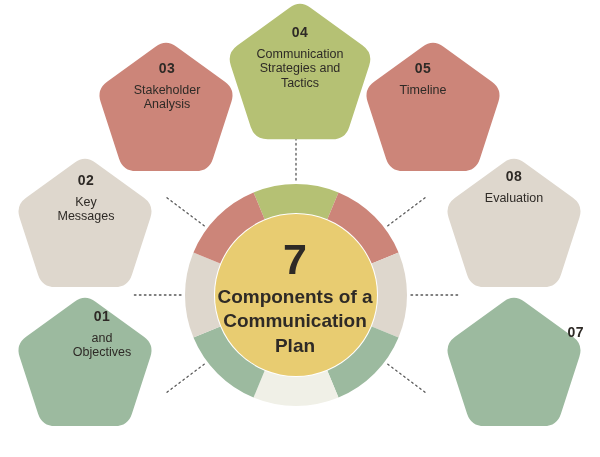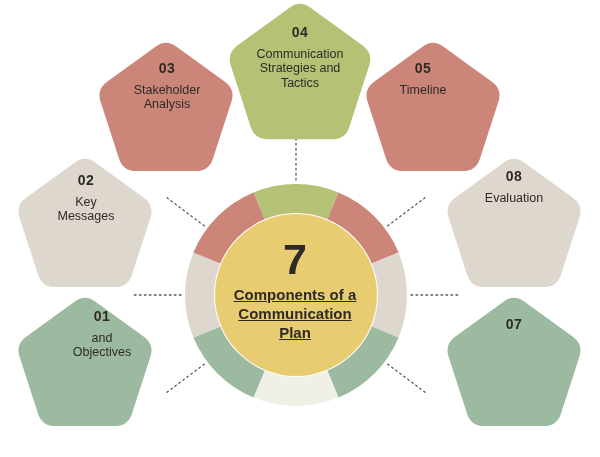--- a/index.html
+++ b/index.html
@@ -25,21 +25,21 @@
     margin-bottom:6px;
   }
   .pent-txt{font-size:12.5px;font-weight:400;}
   .hub-label{
     position:absolute;
     text-align:center;
     color:#2e2a26;
     pointer-events:none;
   }
   .hub-num{font-size:43px;font-weight:bold;line-height:1;margin-bottom:4px;}
-  .hub-txt{font-size:15px;font-weight:bold;line-height:1.28;text-decoration:underline;}
+  .hub-txt{font-size:19px;font-weight:bold;line-height:1.28;}
 </style>
 </head>
 <body>
 
 <div id="stage">
 
   <svg id="art" width="600" height="457" viewBox="0 0 600 457" xmlns="http://www.w3.org/2000/svg" style="position: absolute; left: 0px; top: 0px; z-index: 1;">
       <path d="M253.52213900747503,192.44937189124715 A111,111 0 0 1 338.477860992525,192.44937189124715 L327.38004145393734,219.2418783340745 A82,82 0 0 0 264.61995854606266,219.2418783340745 Z" fill="#b5c174"></path>
       <path d="M338.477860992525,192.44937189124715 A111,111 0 0 1 398.55062810875285,252.52213900747503 L371.7581216659255,263.61995854606266 A82,82 0 0 0 327.38004145393734,219.2418783340745 Z" fill="#cc8579"></path>
       <path d="M398.55062810875285,252.52213900747503 A111,111 0 0 1 398.55062810875285,337.47786099252494 L371.7581216659255,326.38004145393734 A82,82 0 0 0 371.7581216659255,263.61995854606266 Z" fill="#ded7cd"></path>
@@ -105,21 +105,21 @@
     </div>
   </div>
 
   <div class="pent-label" style="left: 444px; top: 168px; width: 140px; z-index: 5;">
     <div class="pent-num">08</div>
     <div class="pent-txt">
       <div>Evaluation</div>
     </div>
   </div>
 
-  <div class="pent-label" style="left: 444px; top: 316px; width: 140px; z-index: 5;">
+  <div class="pent-label" style="left: 444px; top: 324px; width: 140px; z-index: 5; text-align: right;">
     <div class="pent-num">07</div>
   </div>
 
   <div class="hub-label" style="left: 205px; top: 238px; width: 180px; z-index: 5;">
     <div class="hub-num">7</div>
     <div class="hub-txt">
       <div>Components of a</div>
       <div>Communication</div>
       <div>Plan</div>
     </div>

